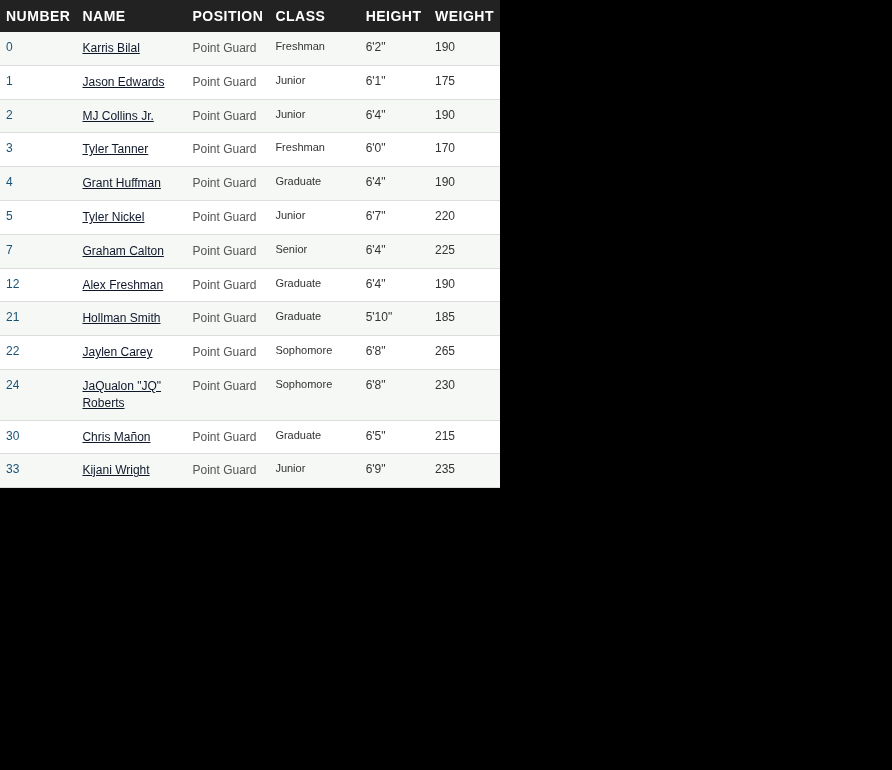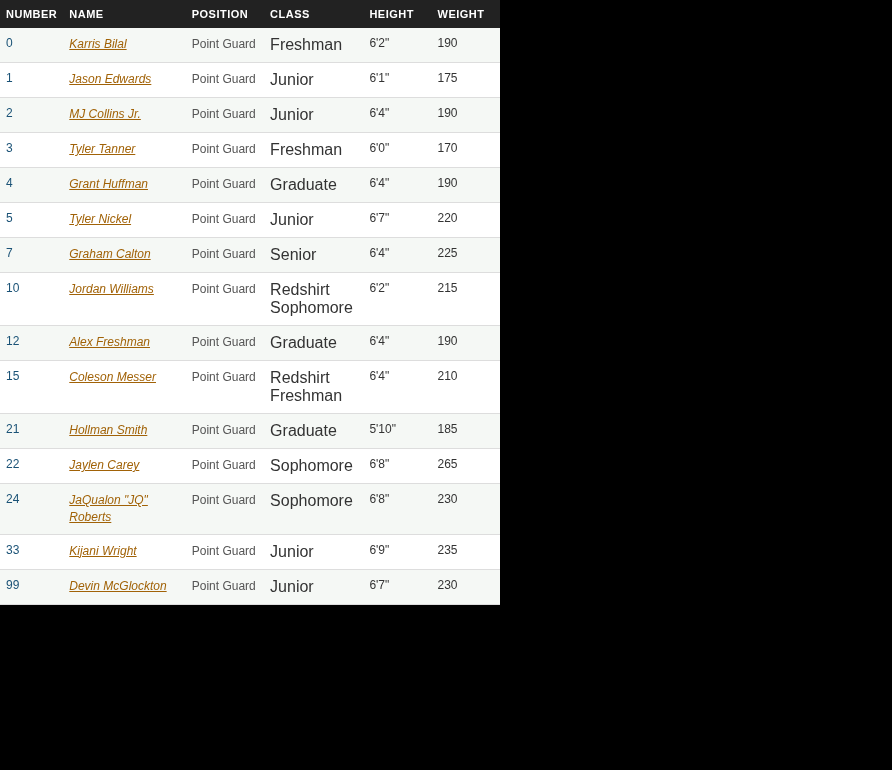--- a/index.html
+++ b/index.html
@@ -19,50 +19,49 @@
       width: 100%;
       border-collapse: collapse;
     }
     thead tr {
       background: #222;
       color: #fff;
     }
     thead th {
       padding: 8px 6px;
       text-align: left;
-      font-size: 11px;
+      font-size: 14px;
       font-weight: bold;
       letter-spacing: 0.5px;
       text-transform: uppercase;
     }
     tbody tr {
       border-bottom: 1px solid #ddd;
     }
     tbody tr:nth-child(odd) {
       background: #f5f8f5;
     }
     tbody tr:nth-child(even) {
       background: #fff;
     }
     tbody td {
       padding: 8px 6px;
       vertical-align: top;
     }
     .num-col { width: 50px; color: #333; font-size: 12px; }
     .name-col { width: 130px; }
     .pos-col { width: 80px; color: #555; font-size: 12px; line-height: 1.4; }
-    .class-col { width: 100px; font-size: 16px; margin-top: 28px; }
+    .class-col { width: 100px; font-size: 11px; margin-top: 28px; }
     .height-col { width: 70px; font-size: 12px; }
     .weight-col { width: 70px; font-size: 12px; }
     a.player-name {
-      color: #a16207;
+      color: #0f172a;
       text-decoration: underline;
       font-size: 12px;
       line-height: 1.4;
-      font-style: italic;
     }
     .number-link {
       color: #1a5276;
       text-decoration: none;
       font-size: 12px;
     }
   </style>
 </head>
 <body>
 
@@ -129,42 +128,26 @@
         </tr>
         <tr>
           <td class="num-col"><a href="#" class="number-link">7</a></td>
           <td class="name-col"><a href="#" class="player-name">Graham Calton</a></td>
           <td class="pos-col">Point Guard</td>
           <td class="class-col">Senior</td>
           <td class="height-col">6'4"</td>
           <td class="weight-col">225</td>
         </tr>
         <tr>
-          <td class="num-col"><a href="#" class="number-link">10</a></td>
-          <td class="name-col"><a href="#" class="player-name">Jordan Williams</a></td>
-          <td class="pos-col">Point Guard</td>
-          <td class="class-col">Redshirt Sophomore</td>
-          <td class="height-col">6'2"</td>
-          <td class="weight-col">215</td>
-        </tr>
-        <tr>
           <td class="num-col"><a href="#" class="number-link">12</a></td>
           <td class="name-col"><a href="#" class="player-name">Alex Freshman</a></td>
           <td class="pos-col">Point Guard</td>
           <td class="class-col">Graduate</td>
           <td class="height-col">6'4"</td>
           <td class="weight-col">190</td>
-        </tr>
-        <tr>
-          <td class="num-col"><a href="#" class="number-link">15</a></td>
-          <td class="name-col"><a href="#" class="player-name">Coleson Messer</a></td>
-          <td class="pos-col">Point Guard</td>
-          <td class="class-col">Redshirt Freshman</td>
-          <td class="height-col">6'4"</td>
-          <td class="weight-col">210</td>
         </tr>
         <tr>
           <td class="num-col"><a href="#" class="number-link">21</a></td>
           <td class="name-col"><a href="#" class="player-name">Hollman Smith</a></td>
           <td class="pos-col">Point Guard</td>
           <td class="class-col">Graduate</td>
           <td class="height-col">5'10"</td>
           <td class="weight-col">185</td>
         </tr>
         <tr>
@@ -177,30 +160,30 @@
         </tr>
         <tr>
           <td class="num-col"><a href="#" class="number-link">24</a></td>
           <td class="name-col"><a href="#" class="player-name">JaQualon "JQ" Roberts</a></td>
           <td class="pos-col">Point Guard</td>
           <td class="class-col">Sophomore</td>
           <td class="height-col">6'8"</td>
           <td class="weight-col">230</td>
         </tr>
         <tr>
+          <td class="num-col"><a href="#" class="number-link">30</a></td>
+          <td class="name-col"><a href="#" class="player-name">Chris Mañon</a></td>
+          <td class="pos-col">Point Guard</td>
+          <td class="class-col">Graduate</td>
+          <td class="height-col">6'5"</td>
+          <td class="weight-col">215</td>
+        </tr>
+        <tr>
           <td class="num-col"><a href="#" class="number-link">33</a></td>
           <td class="name-col"><a href="#" class="player-name">Kijani Wright</a></td>
           <td class="pos-col">Point Guard</td>
           <td class="class-col">Junior</td>
           <td class="height-col">6'9"</td>
           <td class="weight-col">235</td>
         </tr>
-        <tr>
-          <td class="num-col"><a href="#" class="number-link">99</a></td>
-          <td class="name-col"><a href="#" class="player-name">Devin McGlockton</a></td>
-          <td class="pos-col">Point Guard</td>
-          <td class="class-col">Junior</td>
-          <td class="height-col">6'7"</td>
-          <td class="weight-col">230</td>
-        </tr>
       </tbody>
   </table>
 </div>
 
 </body></html>

